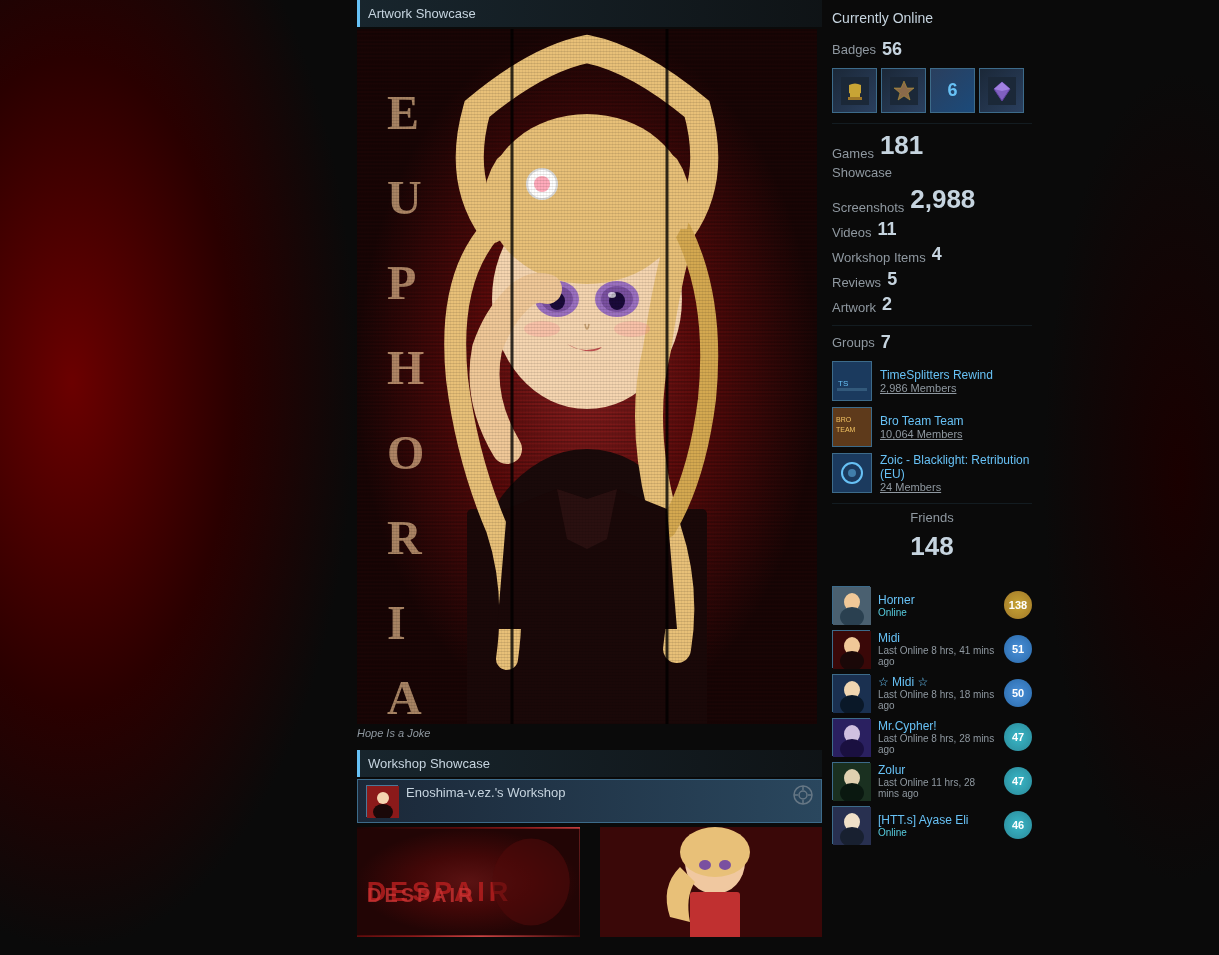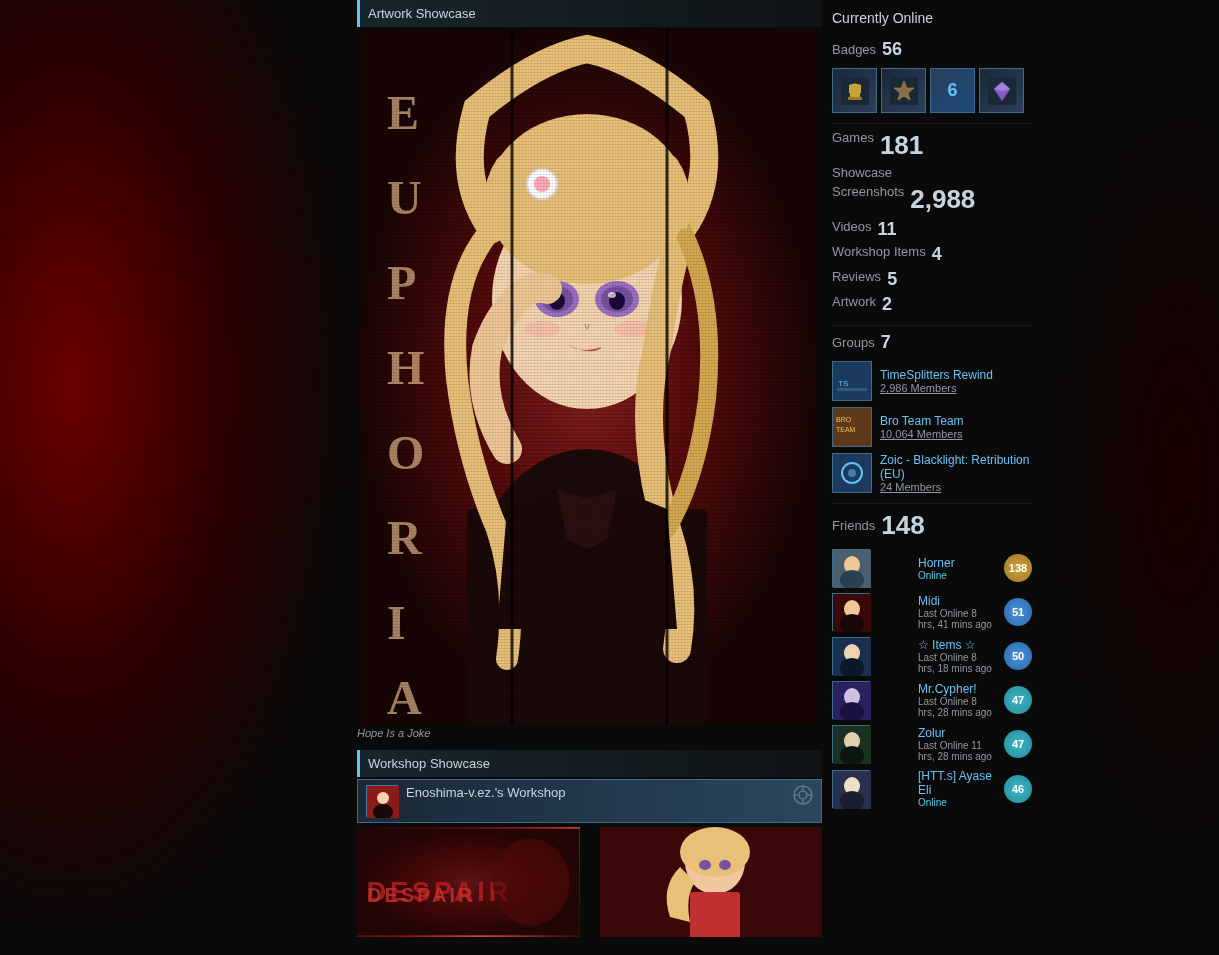--- a/index.html
+++ b/index.html
@@ -169,21 +169,21 @@
 
     .panel-title {
       font-size: 14px;
       color: #c6d4df;
       padding: 5px 0;
       margin-bottom: 8px;
     }
 
     .stat-row {
       display: flex;
-      align-items: flex-start;
+      align-items: flex-end;
       gap: 6px;
       margin-bottom: 4px;
       cursor: pointer;
     }
 
     .stat-label {
       color: #8f98a0;
       font-size: 13px;
     }
 
@@ -293,21 +293,20 @@
     .friend-avatar {
       width: 38px;
       height: 38px;
       background: linear-gradient(135deg, #3d0808, #8b1a1a);
       border: 1px solid #3d6b8a;
       flex-shrink: 0;
     }
 
     .friend-info {
       flex: 1;
-      margin-left: 40px;
     }
 
     .friend-name {
       color: #67c1f5;
       font-size: 12px;
     }
 
     .friend-status {
       color: #8f98a0;
       font-size: 10px;
@@ -595,21 +594,21 @@
           <div class="group-info">
             <div class="group-name">Zoic - Blacklight: Retribution (EU)</div>
             <div class="group-members">24 Members</div>
           </div>
         </div>
       </div>
 
       <div class="divider"></div>
 
       <div class="friends-section">
-        <div style="display:flex; align-items:center; gap:6px; margin-bottom:8px;">
+        <div style="display:flex; align-items:center; gap:6px; margin-bottom:24px;flex-direction:column;">
           <span class="stat-label">Friends</span>
           <span class="stat-value stat-value-large">148</span>
         </div>
 
         <div class="friend-item">
           <div class="friend-avatar" style="background:linear-gradient(135deg,#3a5060,#507080);">
             <svg width="38" height="38" viewBox="0 0 38 38">
               <rect width="38" height="38" fill="#4a6070"></rect>
               <ellipse cx="19" cy="15" rx="8" ry="9" fill="#f0c898"></ellipse>
               <ellipse cx="19" cy="30" rx="12" ry="10" fill="#2a4050"></ellipse>
@@ -639,21 +638,21 @@
 
         <div class="friend-item">
           <div class="friend-avatar" style="background:linear-gradient(135deg,#1a3050,#2a5080);">
             <svg width="38" height="38" viewBox="0 0 38 38">
               <rect width="38" height="38" fill="#1a3050"></rect>
               <ellipse cx="19" cy="15" rx="8" ry="9" fill="#f0d5b0"></ellipse>
               <ellipse cx="19" cy="30" rx="12" ry="10" fill="#0a1828"></ellipse>
             </svg>
           </div>
           <div class="friend-info">
-            <div class="friend-name">☆ Items ☆</div>
+            <div class="friend-name">☆ Midi ☆</div>
             <div class="friend-status">Last Online 8 hrs, 18 mins ago</div>
           </div>
           <div class="friend-level level-blue">50</div>
         </div>
 
         <div class="friend-item">
           <div class="friend-avatar" style="background:linear-gradient(135deg,#2a2060,#4a40a0);">
             <svg width="38" height="38" viewBox="0 0 38 38">
               <rect width="38" height="38" fill="#2a2060"></rect>
               <ellipse cx="19" cy="15" rx="8" ry="9" fill="#d0c0e0"></ellipse>

